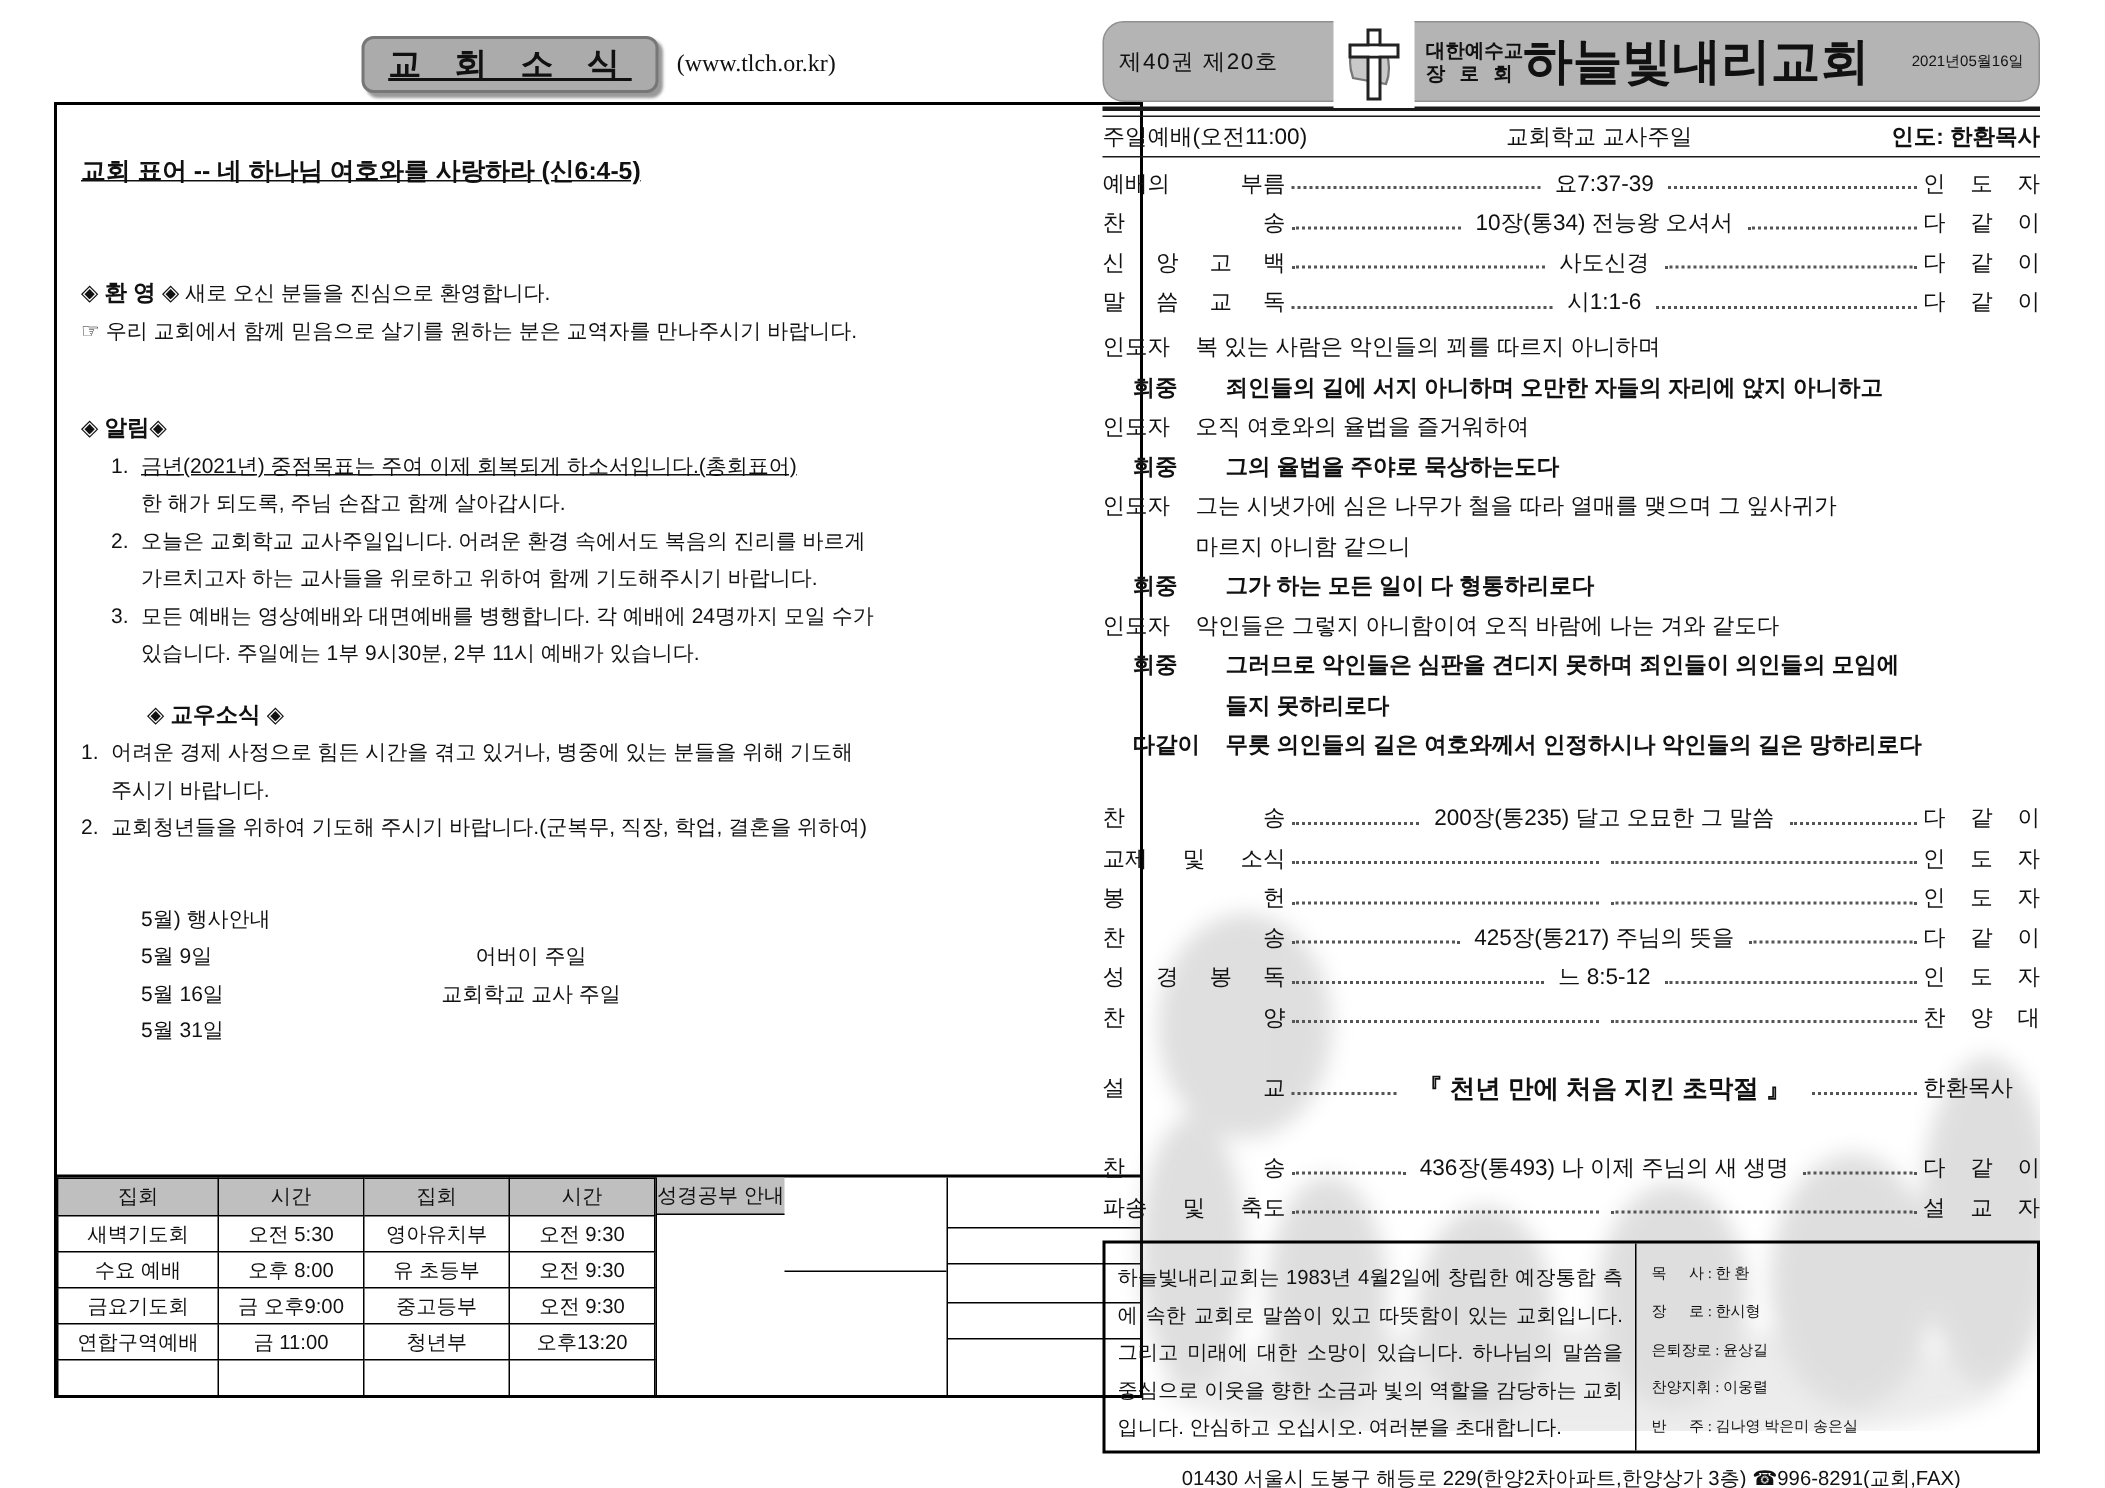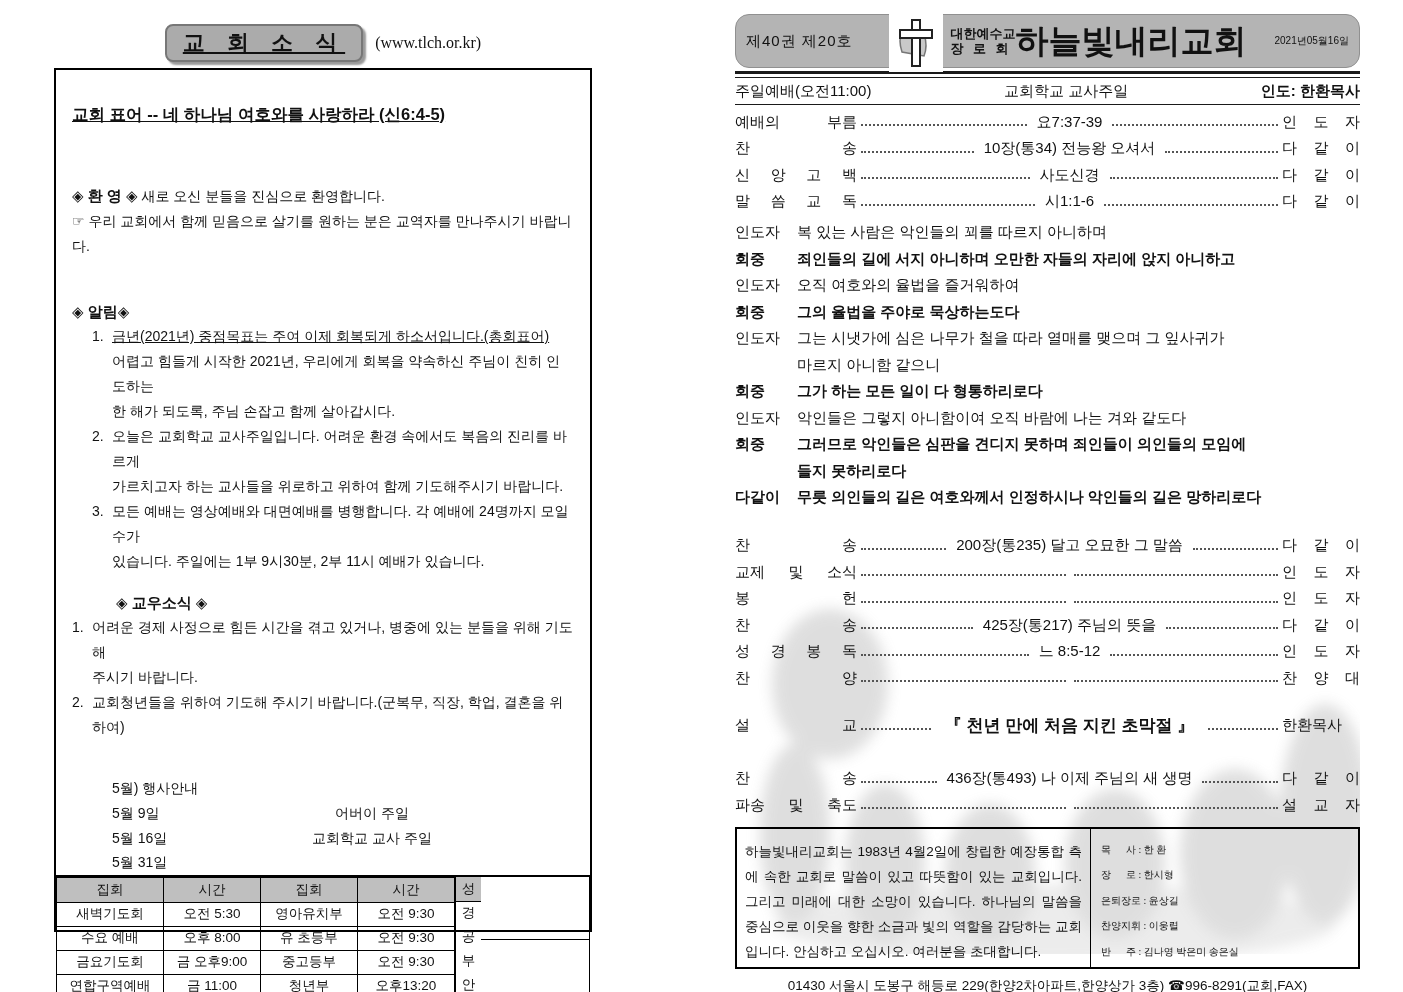--- a/index.html
+++ b/index.html
@@ -1,18 +1,18 @@
 <!DOCTYPE html>
 <html><head>
 <meta charset="utf-8">
 <style>
   html,body{margin:0;padding:0;background:#fff;}
   body{width:1403px;height:992px;position:relative;font-family:"Liberation Sans","DejaVu Sans",sans-serif;color:#111;overflow:hidden;}
   
-  .left-page{position:absolute;left:54px;top:20px;width:538px;}
+  .left-page{position:absolute;left:36px;top:20px;width:726px;}
   .lp-header{display:flex;justify-content:center;align-items:center;gap:12px;height:46px;margin-bottom:2px;}
   .news-badge{background:#ababab;border:2px solid #777;border-radius:8px;box-shadow:3px 3px 2px #999;
     padding:2px 16px;font-size:22px;font-weight:bold;letter-spacing:8px;text-decoration:underline;}
   .site-url{font-family:"Liberation Serif","DejaVu Serif",serif;font-size:16px;}
   .main-box{border:2px solid #000;height:864px;display:flex;flex-direction:column;box-sizing:border-box;}
   .box-content{padding:18px 16px 0 16px;flex:1;display:flex;flex-direction:column;font-size:14px;line-height:25px;}
   .motto{font-size:16.5px;font-weight:bold;text-decoration:underline;text-align:left;margin:14px 0 0 0;}
   .welcome{margin-top:56px;}
   .sec-head{font-weight:bold;font-size:15px;}
   .notice-head{margin-top:40px;}
@@ -61,21 +61,21 @@
   .ord-row{display:flex;align-items:center;height:26.5px;font-size:15px;}
   .ord-label{width:122px;flex:none;text-align:justify;text-align-last:justify;}
   .ord-right{width:78px;flex:none;text-align:justify;text-align-last:justify;}
   .dots{flex:1;border-bottom:2px dotted #555;height:0;align-self:center;margin:6px 4px 0 4px;}
   .ord-center{padding:0 6px;white-space:nowrap;}
   .ord-center:empty{display:none;}
   .reading{margin-top:4px;position:relative;z-index:2;font-size:15px;}
   .rd-row{display:flex;line-height:26.5px;}
   .rd-sp{width:62px;flex:none;}
   .rd-tx{white-space:pre-wrap;flex:1;}
-  .rd-row.bold{font-weight:bold;}
+  .rd-row.bold{font-weight:bold;margin-left:20px;}
   .sermon-row{height:40px;margin-top:14px;}
   .sermon-title{font-size:17px;font-weight:bold;padding:0 10px;}
   .gap1{height:18px;}
   .gap2{height:16px;}
   
   .info-box{border:2px solid #000;height:142px;margin-top:8px;display:flex;position:relative;z-index:2;box-sizing:border-box;background:transparent;}
   .info-left{width:57%;border-right:1.5px solid #000;padding:10px 8px 0 8px;font-size:13.5px;line-height:25px;text-align:justify;box-sizing:border-box;}
   .info-right{flex:1;padding:8px 6px 0 10px;font-size:10px;line-height:25.5px;box-sizing:border-box;font-family:Liberation Serif, serif;}
   .staff-line{white-space:pre;}
   .addr{margin-top:8px;text-align:center;font-size:13.5px;position:relative;z-index:2;}
@@ -98,25 +98,20 @@
       </div>
       <div class="sec-head notice-head">◈ 알림◈</div>
       <div class="notices">
 
           <div class="n-row">
             <span class="n-ind"></span>
             <span class="n-num">1.</span>
             <span class="n-txt u">금년(2021년) 중점목표는 주여 이제 회복되게 하소서입니다.(총회표어)</span>
           </div>
 
-          <div class="n-row">
-            <span class="n-ind"></span>
-            <span class="n-num"></span>
-            <span class="n-txt">어렵고 힘들게 시작한 2021년, 우리에게 회복을 약속하신 주님이 친히 인도하는</span>
-          </div>
 
           <div class="n-row">
             <span class="n-ind"></span>
             <span class="n-num"></span>
             <span class="n-txt">한 해가 되도록, 주님 손잡고 함께 살아갑시다.</span>
           </div>
 
           <div class="n-row">
             <span class="n-ind"></span>
             <span class="n-num">2.</span>

